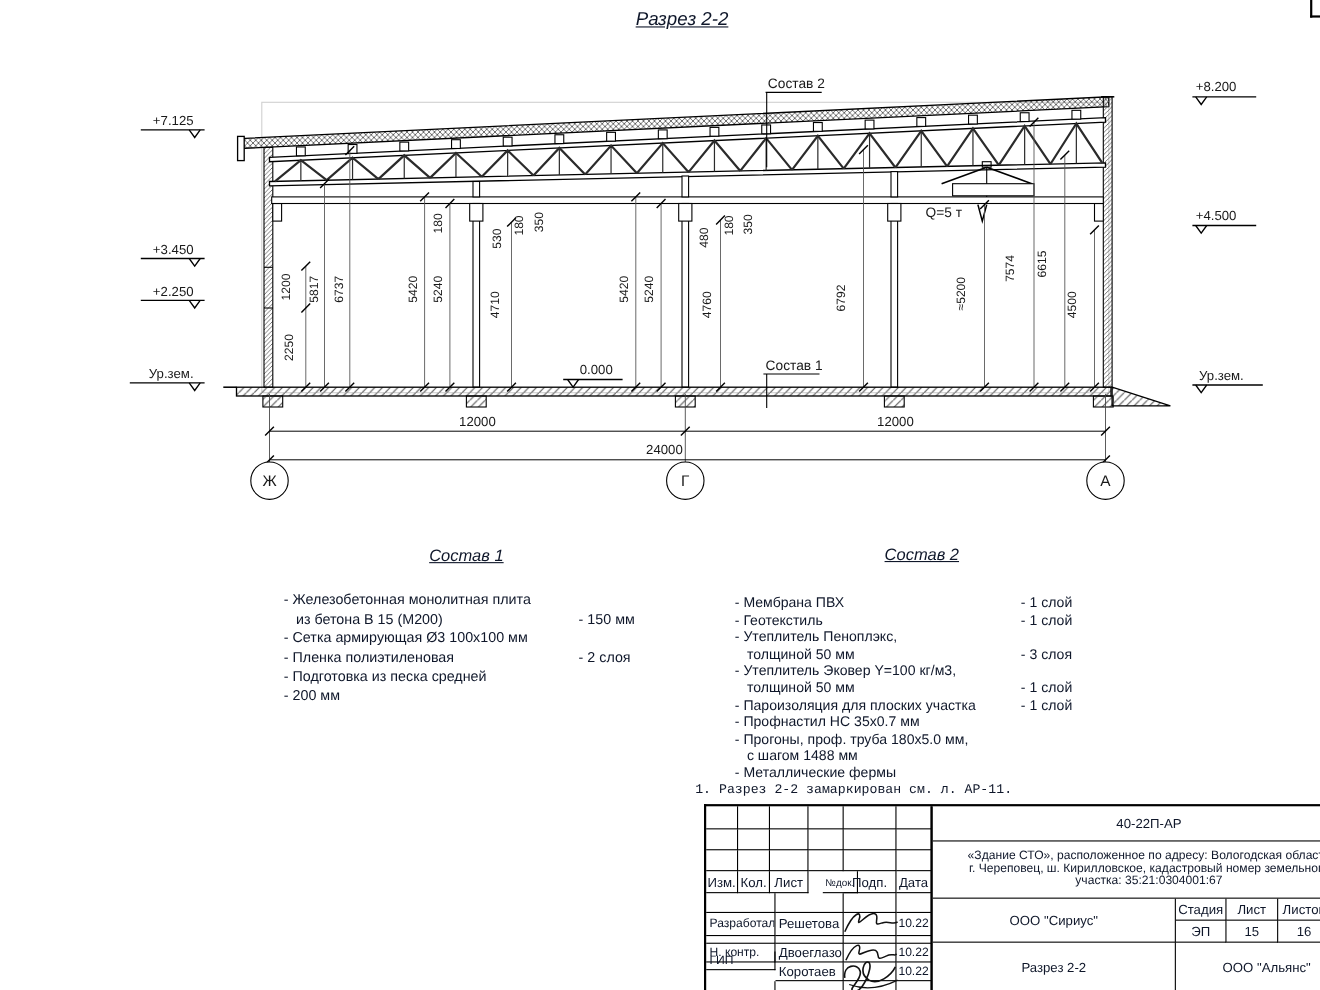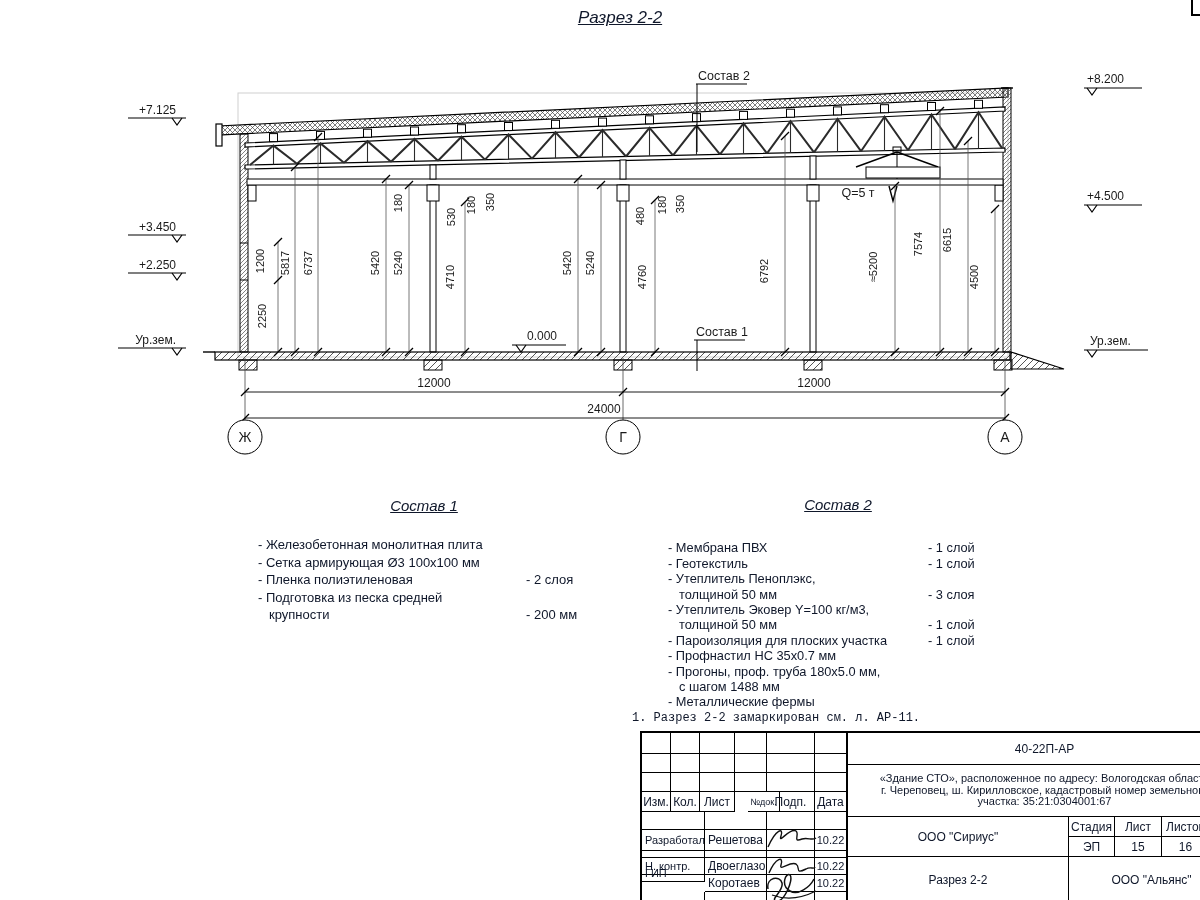--- a/index.html
+++ b/index.html
@@ -301,34 +301,37 @@
     </g>
   </svg>
 
   <div class="comp comp1">
     <h3>Состав 1</h3>
     <div class="rows">
       <div class="crow">
           <span class="t">- Железобетонная  монолитная плита</span>
           <span class="v"></span>
         </div>
+      <div class="crow ind">
+          <span class="t">из бетона В 15 (М200)</span>
+          <span class="v">- 150 мм</span>
+        </div>
       <div class="crow">
           <span class="t">- Сетка армирующая Ø3 100х100 мм</span>
           <span class="v"></span>
         </div>
       <div class="crow">
           <span class="t">- Пленка полиэтиленовая</span>
           <span class="v">-  2 слоя</span>
         </div>
       <div class="crow">
           <span class="t">- Подготовка из песка средней</span>
           <span class="v"></span>
         </div>
       <div class="crow ind">
-          <span class="t">крупности</span>
           <span class="v">- 200 мм</span>
         </div>
       <div class="crow">
           <span class="v"></span>
         </div>
     </div>
   </div>
 
   <div class="comp comp2">
     <h3>Состав 2</h3>

